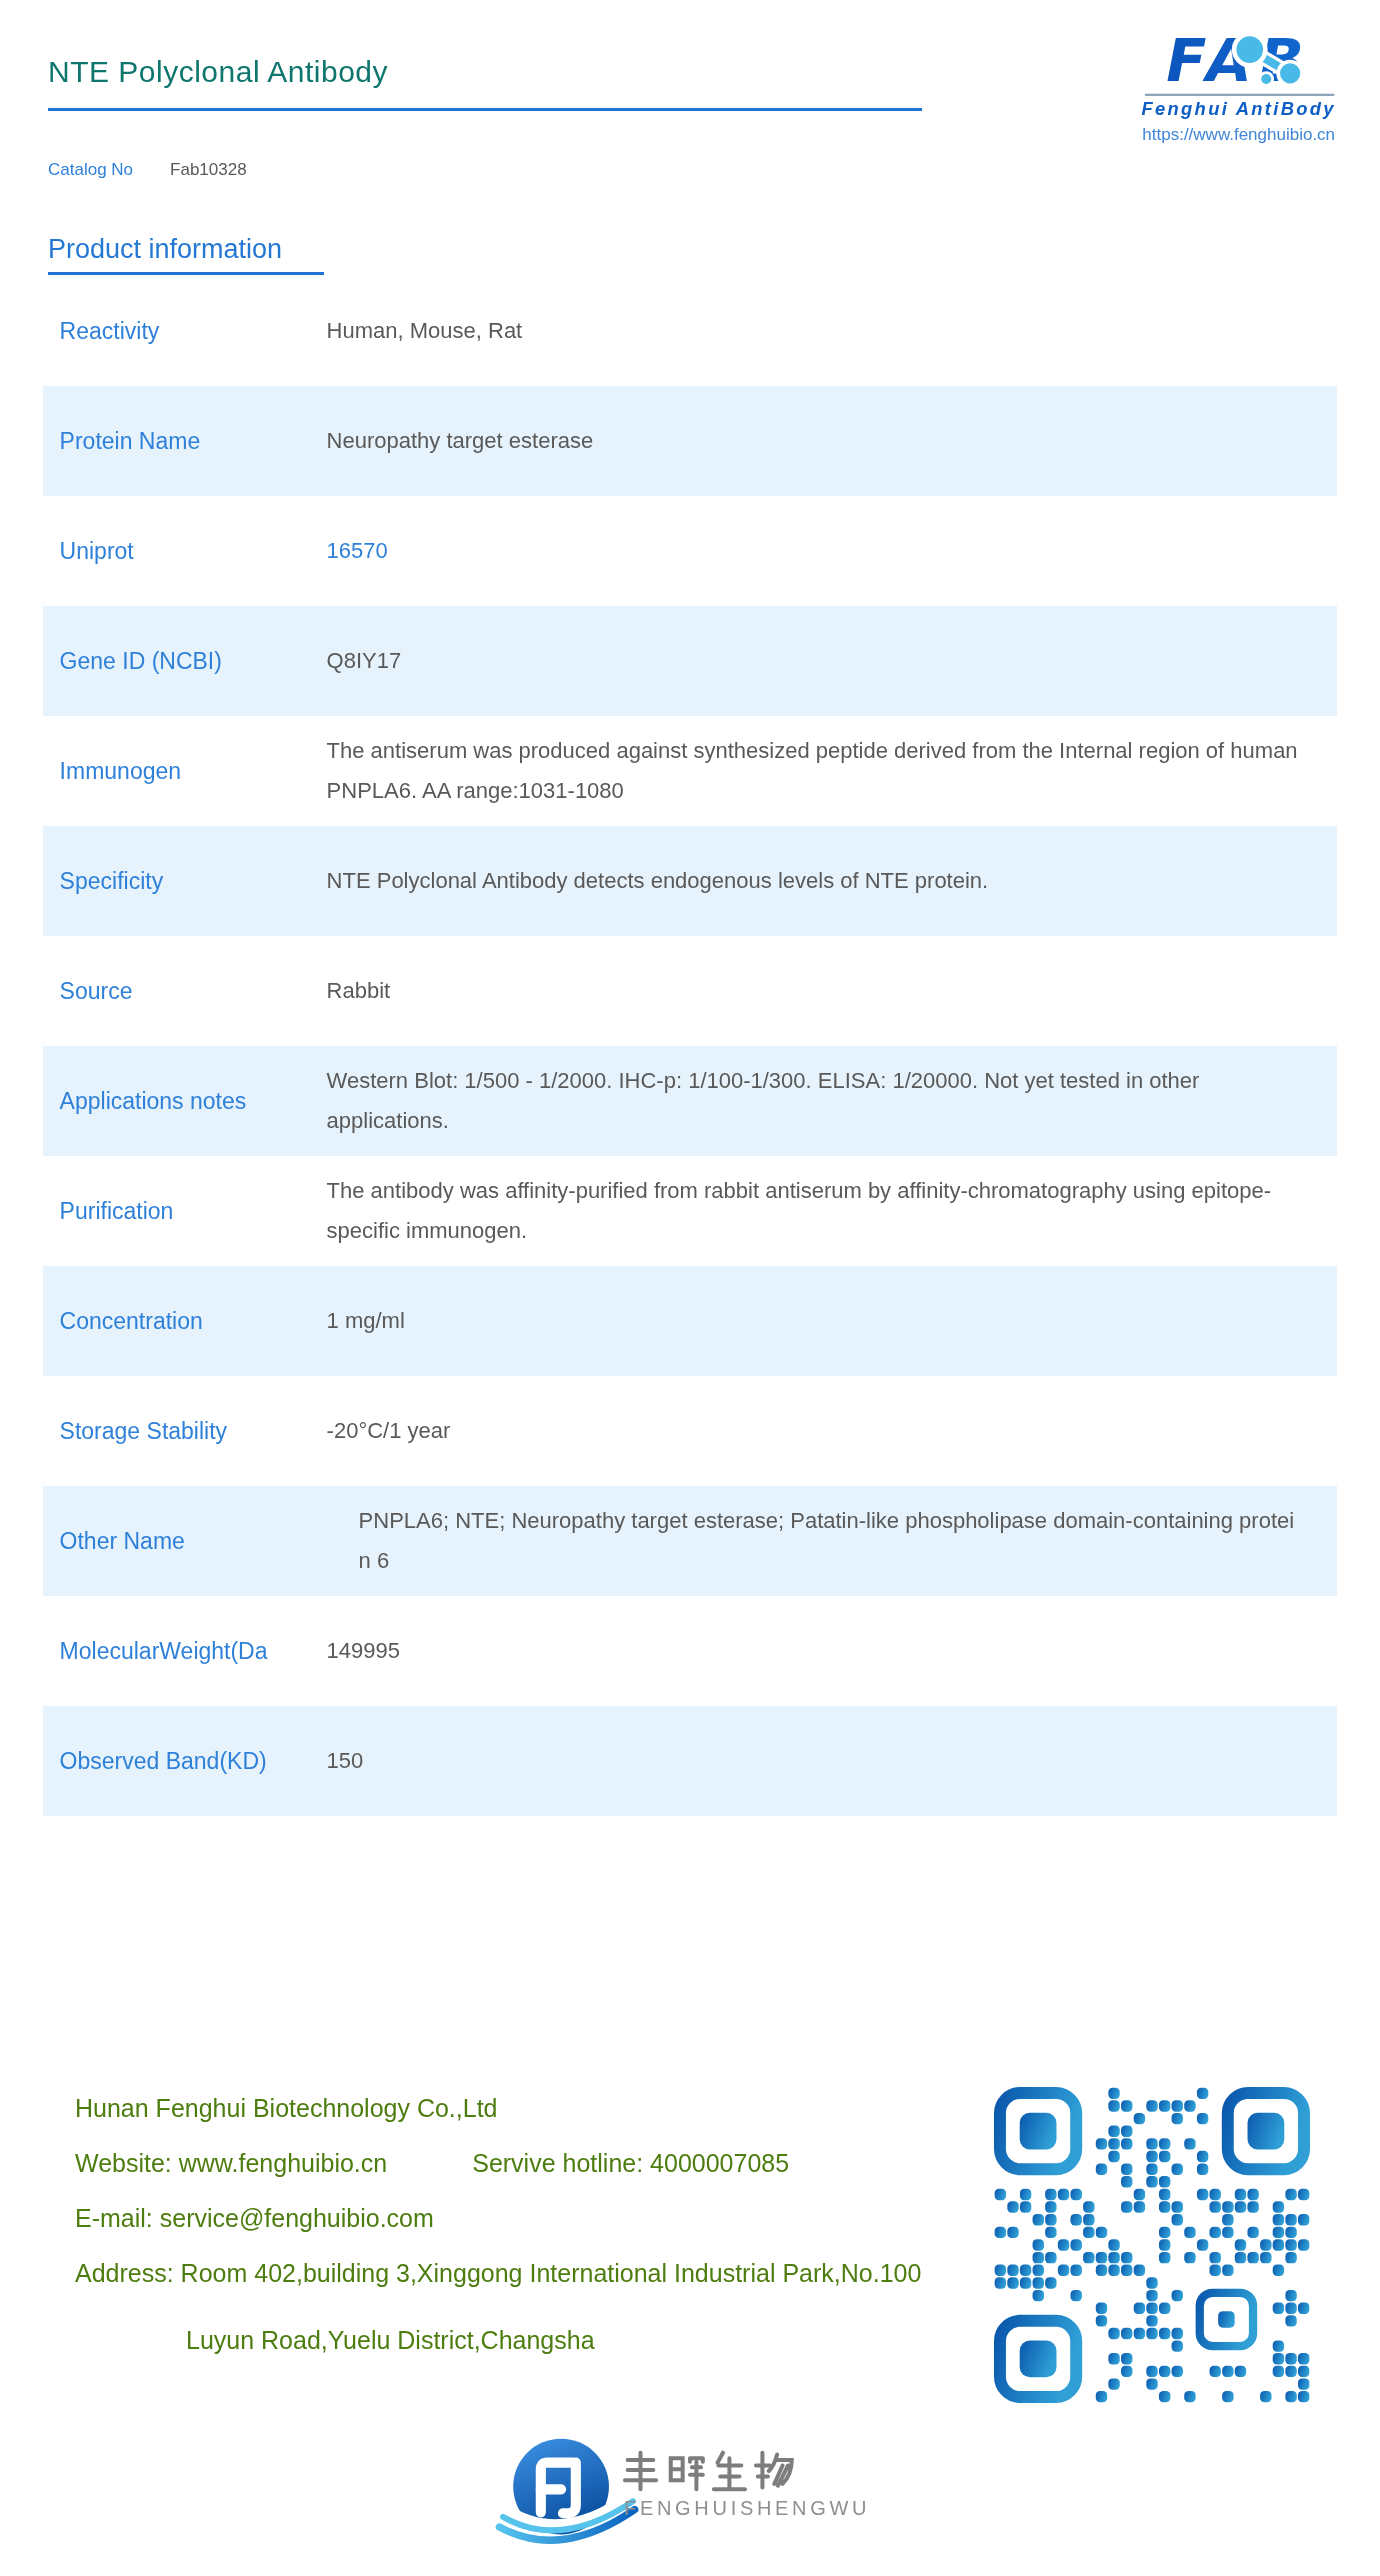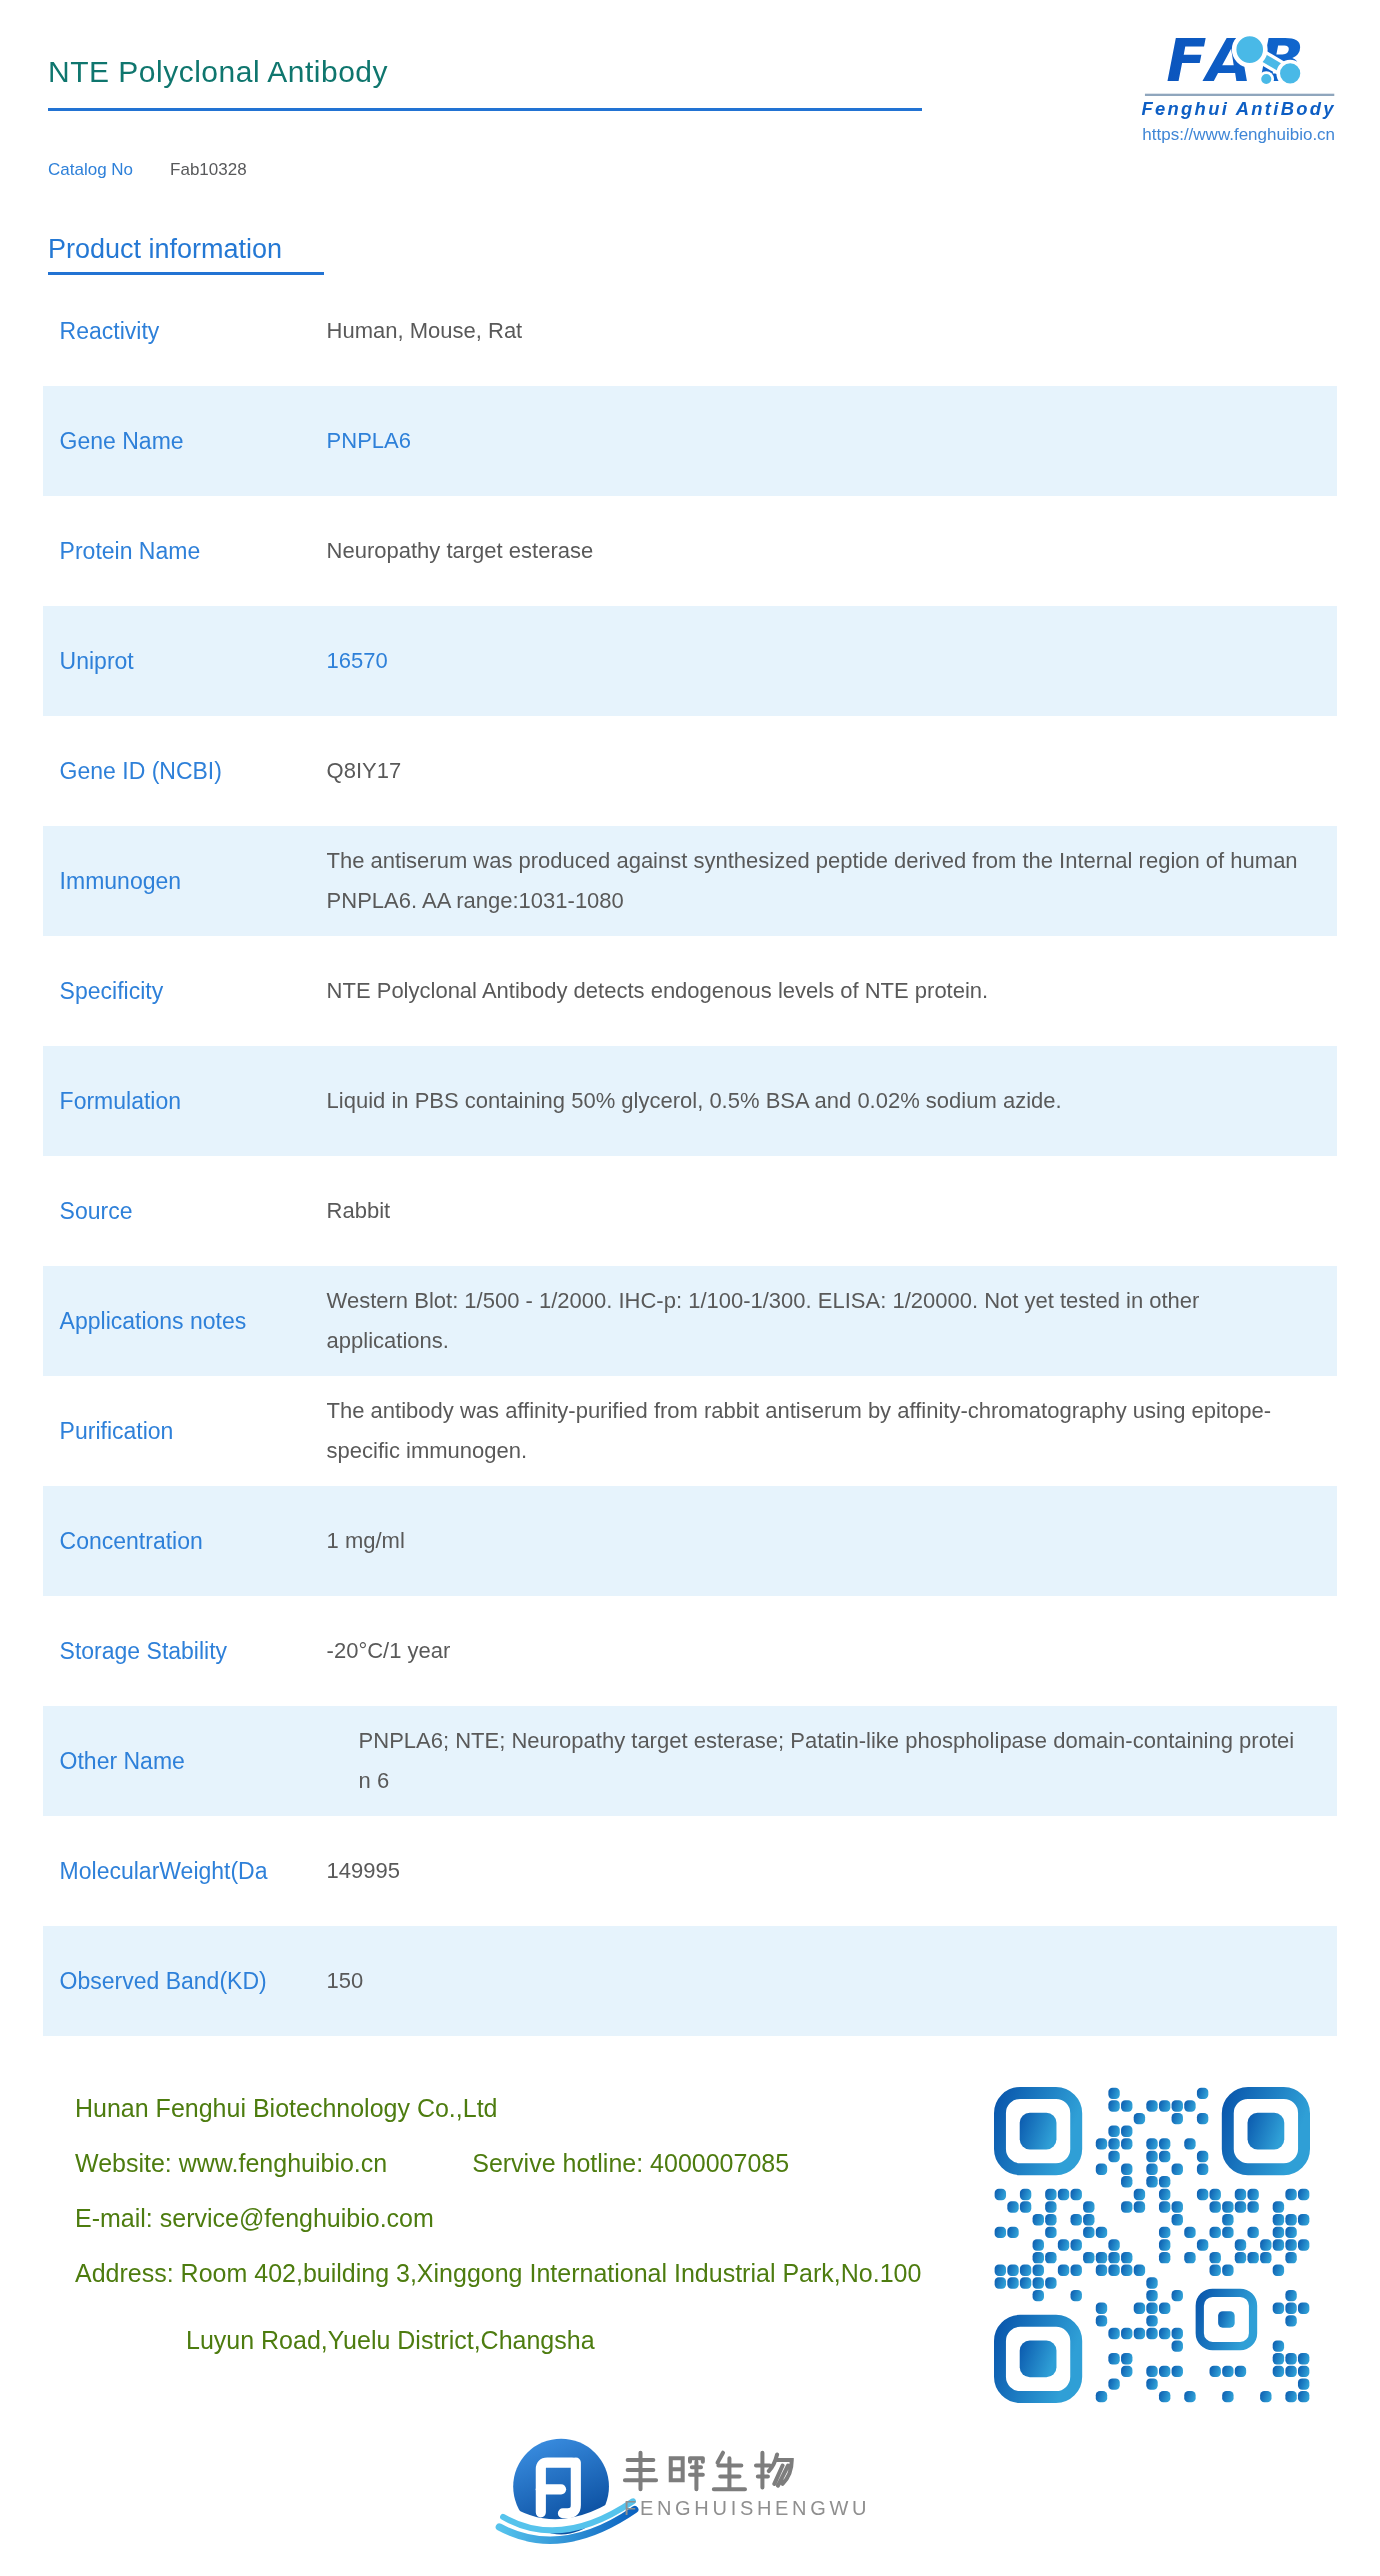--- a/index.html
+++ b/index.html
@@ -72,47 +72,39 @@
   </div>
 
   <div class="section-title">Product information</div>
   <div class="section-line"></div>
 
   <div class="table">
     <div class="row">
         <span class="label">Reactivity</span>
         <span class="value">Human, Mouse, Rat</span>
       </div>
-    <div class="row val-link">
-        <span class="label">Gene Name</span>
-        <span class="value">PNPLA6</span>
-      </div>
     <div class="row">
         <span class="label">Protein Name</span>
         <span class="value">Neuropathy target esterase</span>
       </div>
     <div class="row val-link">
         <span class="label">Uniprot</span>
         <span class="value">16570</span>
       </div>
     <div class="row">
         <span class="label">Gene ID (NCBI)</span>
         <span class="value">Q8IY17</span>
       </div>
     <div class="row">
         <span class="label">Immunogen</span>
         <span class="value">The antiserum was produced against synthesized peptide derived from the Internal region of human PNPLA6. AA range:1031-1080</span>
       </div>
     <div class="row">
         <span class="label">Specificity</span>
         <span class="value">NTE Polyclonal Antibody detects endogenous levels of NTE protein.</span>
-      </div>
-    <div class="row">
-        <span class="label">Formulation</span>
-        <span class="value">Liquid in PBS containing 50% glycerol, 0.5% BSA and 0.02% sodium azide.</span>
       </div>
     <div class="row">
         <span class="label">Source</span>
         <span class="value">Rabbit</span>
       </div>
     <div class="row">
         <span class="label">Applications notes</span>
         <span class="value">Western Blot: 1/500 - 1/2000. IHC-p: 1/100-1/300. ELISA: 1/20000. Not yet tested in other applications.</span>
       </div>
     <div class="row">

